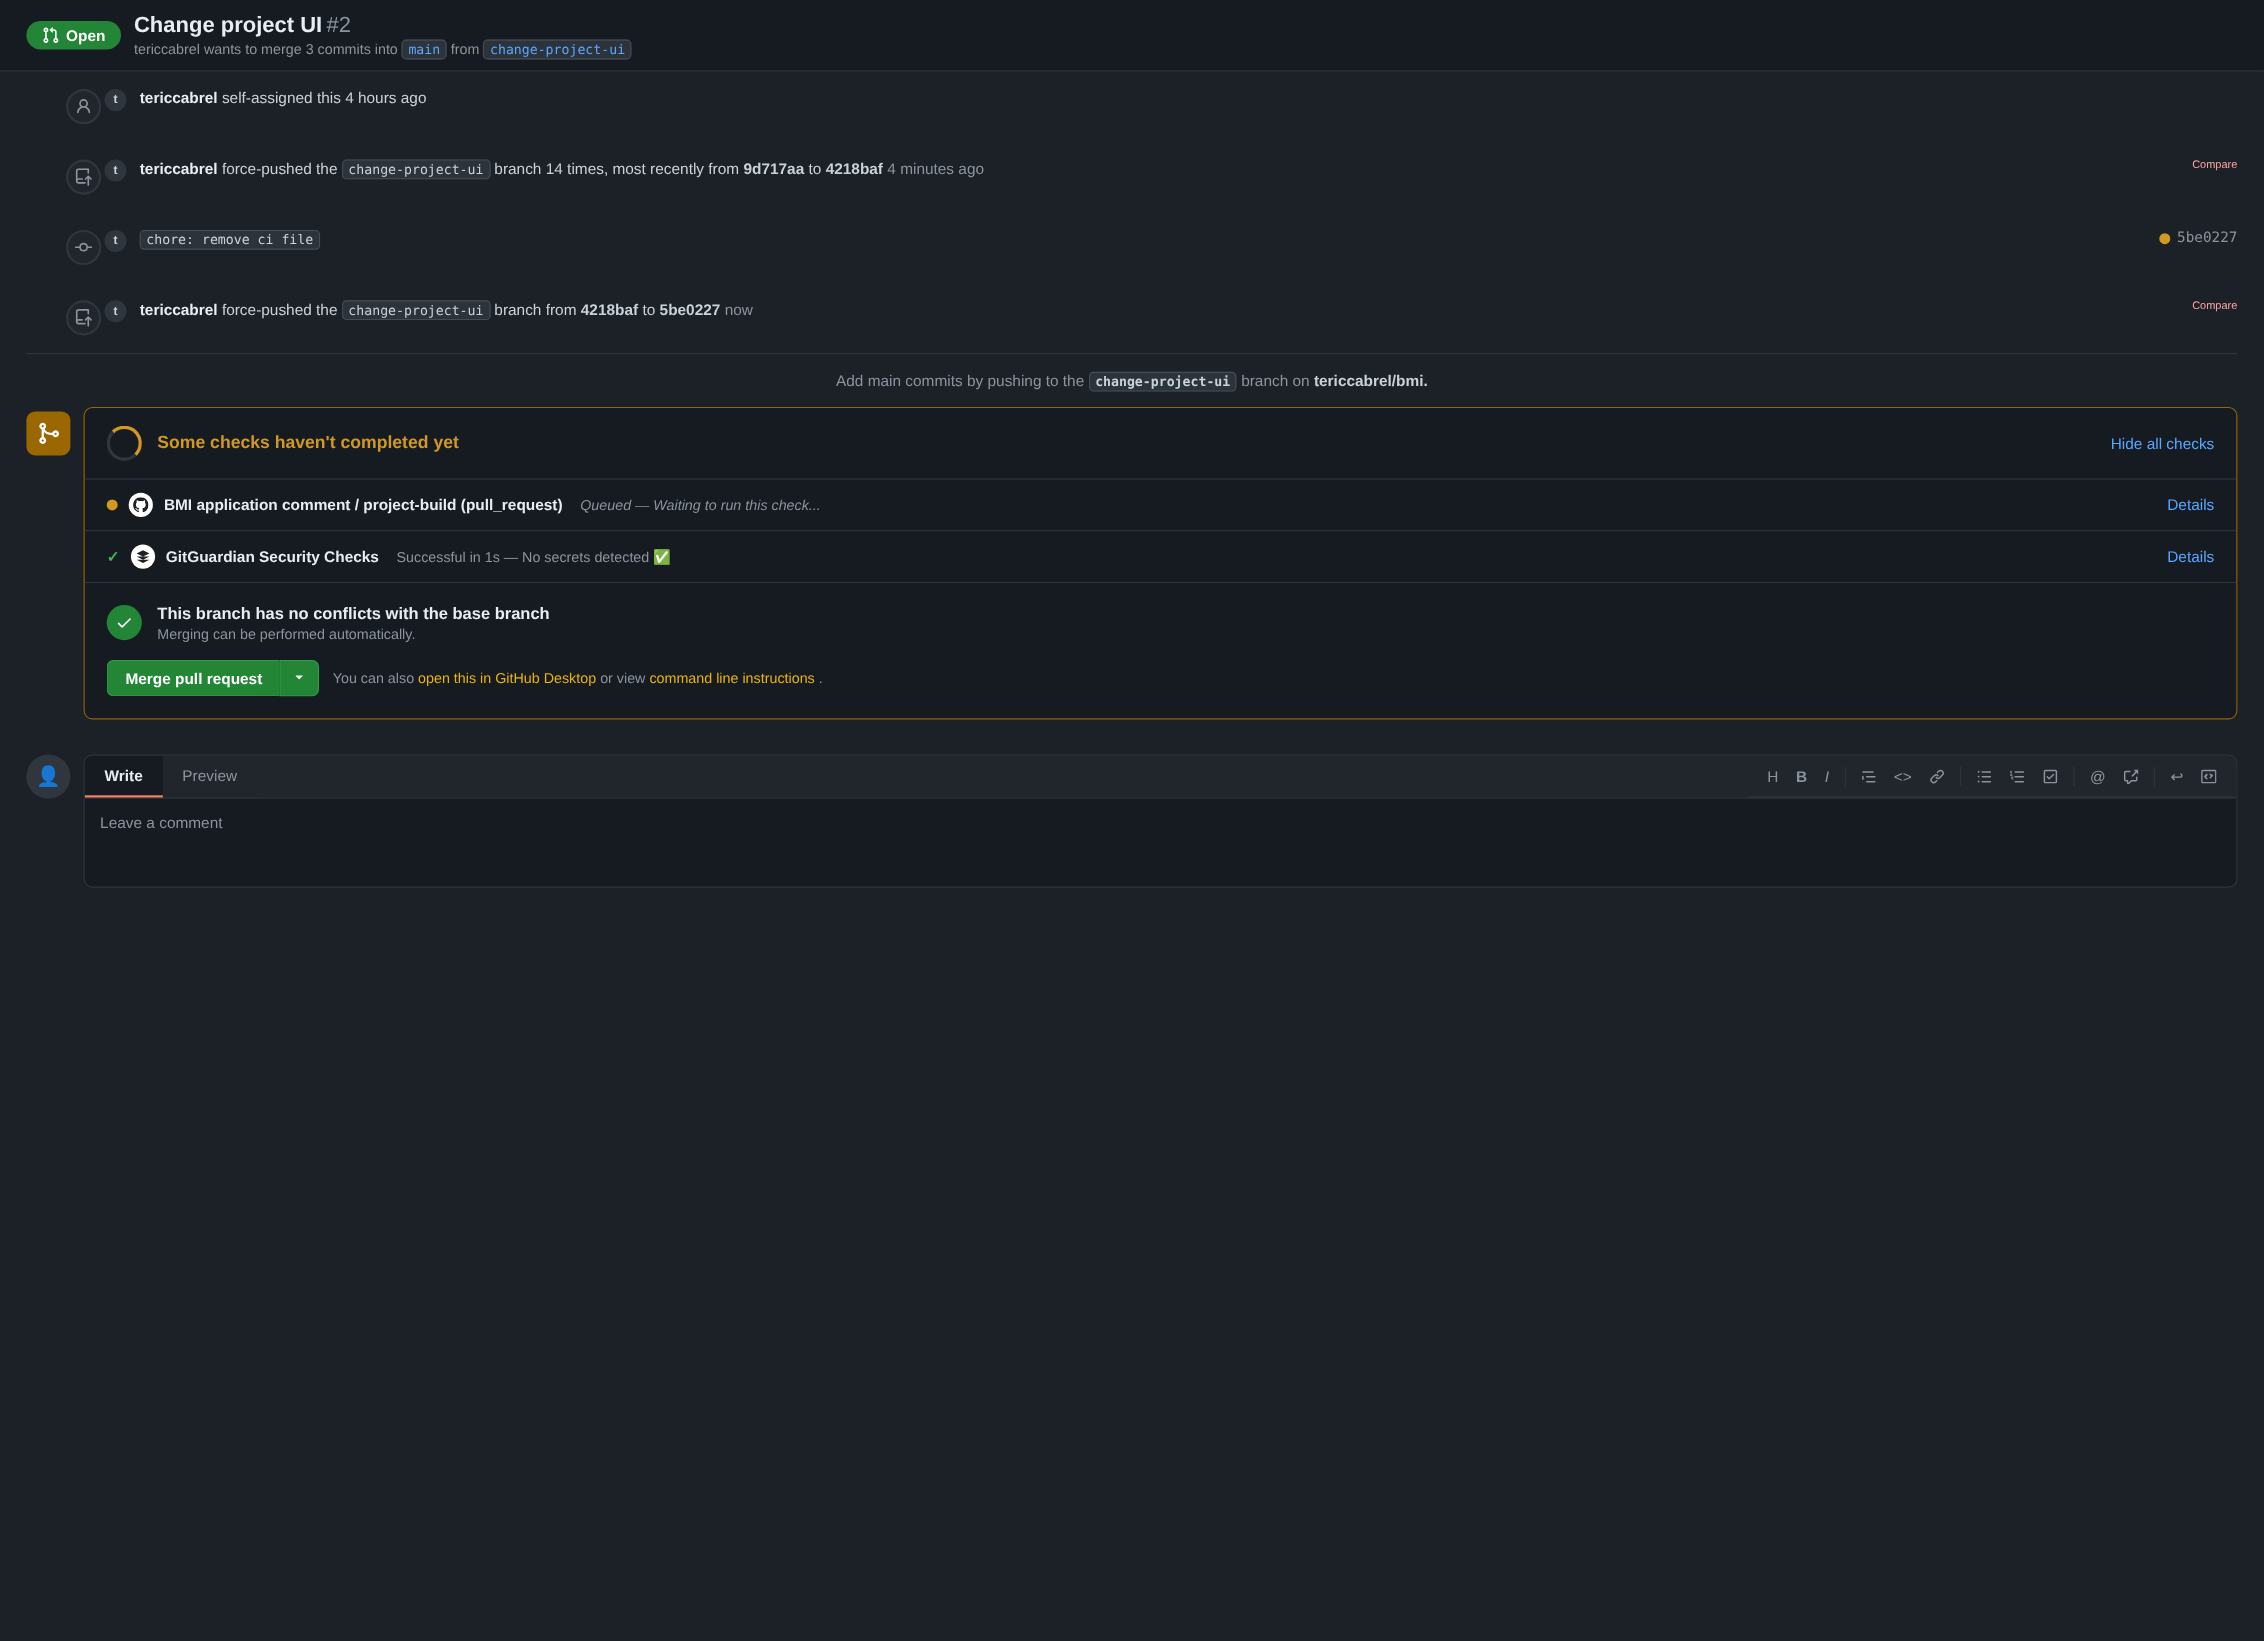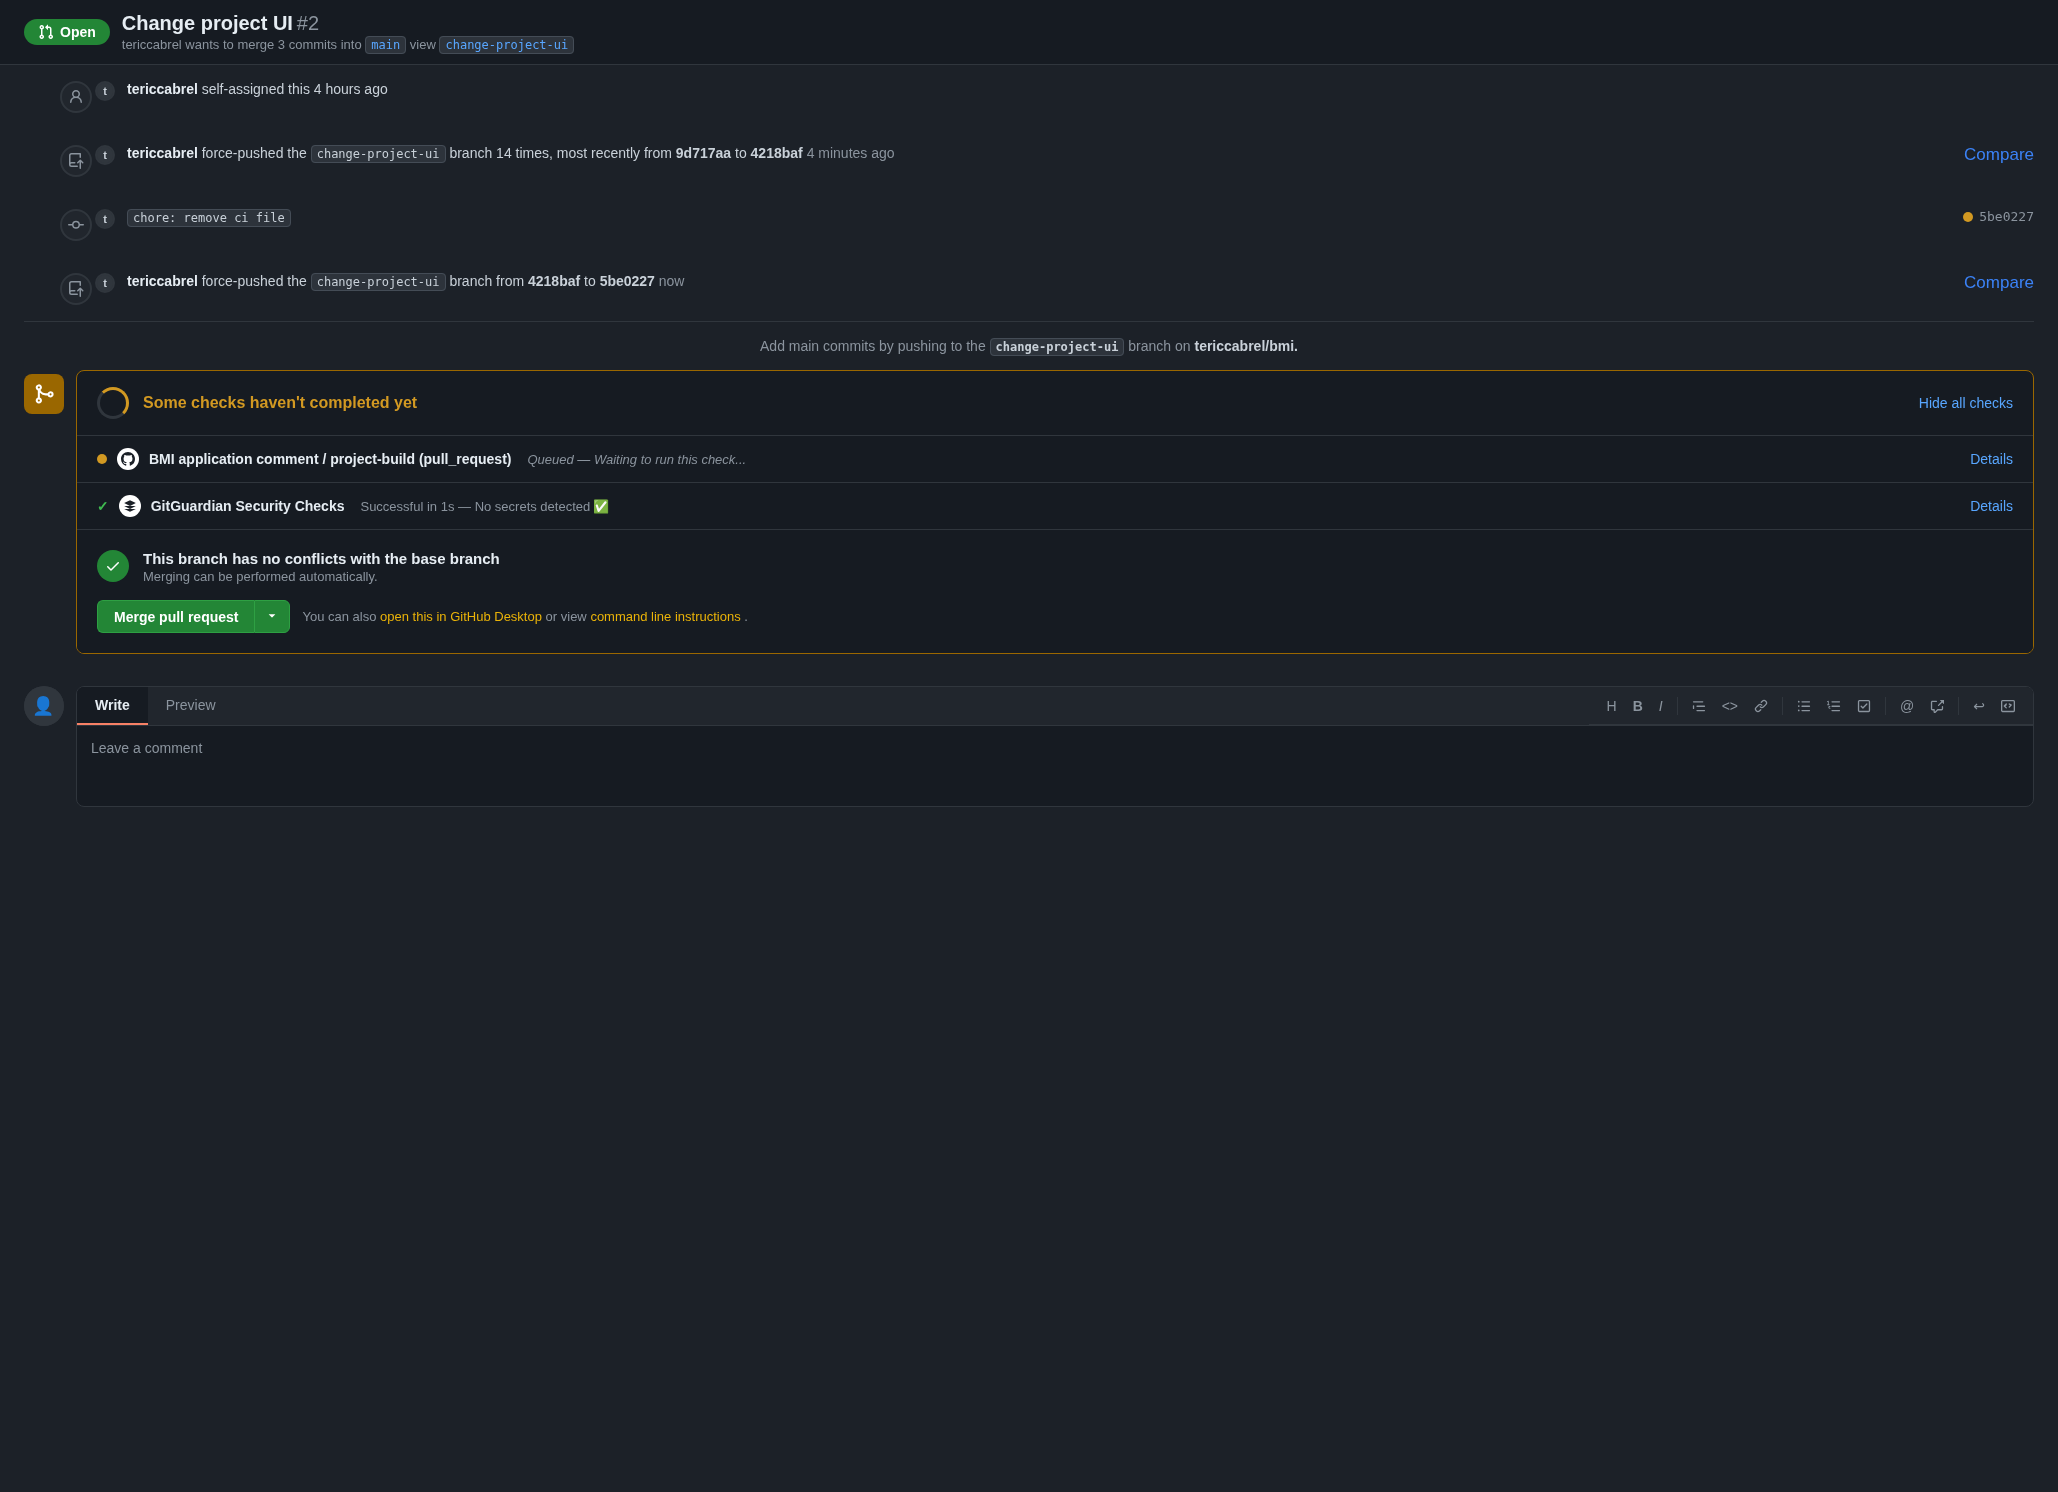--- a/index.html
+++ b/index.html
@@ -92,21 +92,21 @@
       background: #2d333b;
       border: 1px solid #444c56;
       border-radius: 4px;
       padding: 1px 5px;
       font-family: monospace;
       font-size: 12px;
       color: #c9d1d9;
     }
     .timeline-content .hash { font-weight: 700; color: #c9d1d9; }
     .timeline-content .time { color: #8b949e; }
-    .compare-link { color: #3b82f6; text-decoration: none; font-size: 17px; margin-left: auto; }
+    .compare-link { color: #fca5a5; text-decoration: none; font-size: 10px; margin-left: auto; }
     .commit-hash-right {
       margin-left: auto;
       display: flex;
       align-items: center;
       gap: 6px;
       color: #8b949e;
       font-family: monospace;
       font-size: 13px;
     }
     .dot-yellow {
@@ -385,21 +385,21 @@
     <span>Open</span>
   </div>
   <div>
     <div>
       <span class="pr-title">Change project UI</span>
       <span class="pr-title pr-number">#2</span>
     </div>
     <div class="pr-subtitle">
       <span>tericcabrel wants to merge 3 commits into</span>
       <code>main</code>
-      <span>view</span>
+      <span>from</span>
       <code>change-project-ui</code>
     </div>
   </div>
 </div>
 
 <div class="timeline">
 
   <div class="timeline-item">
     <div class="timeline-icon">
       <svg viewBox="0 0 16 16" fill="#8b949e">

